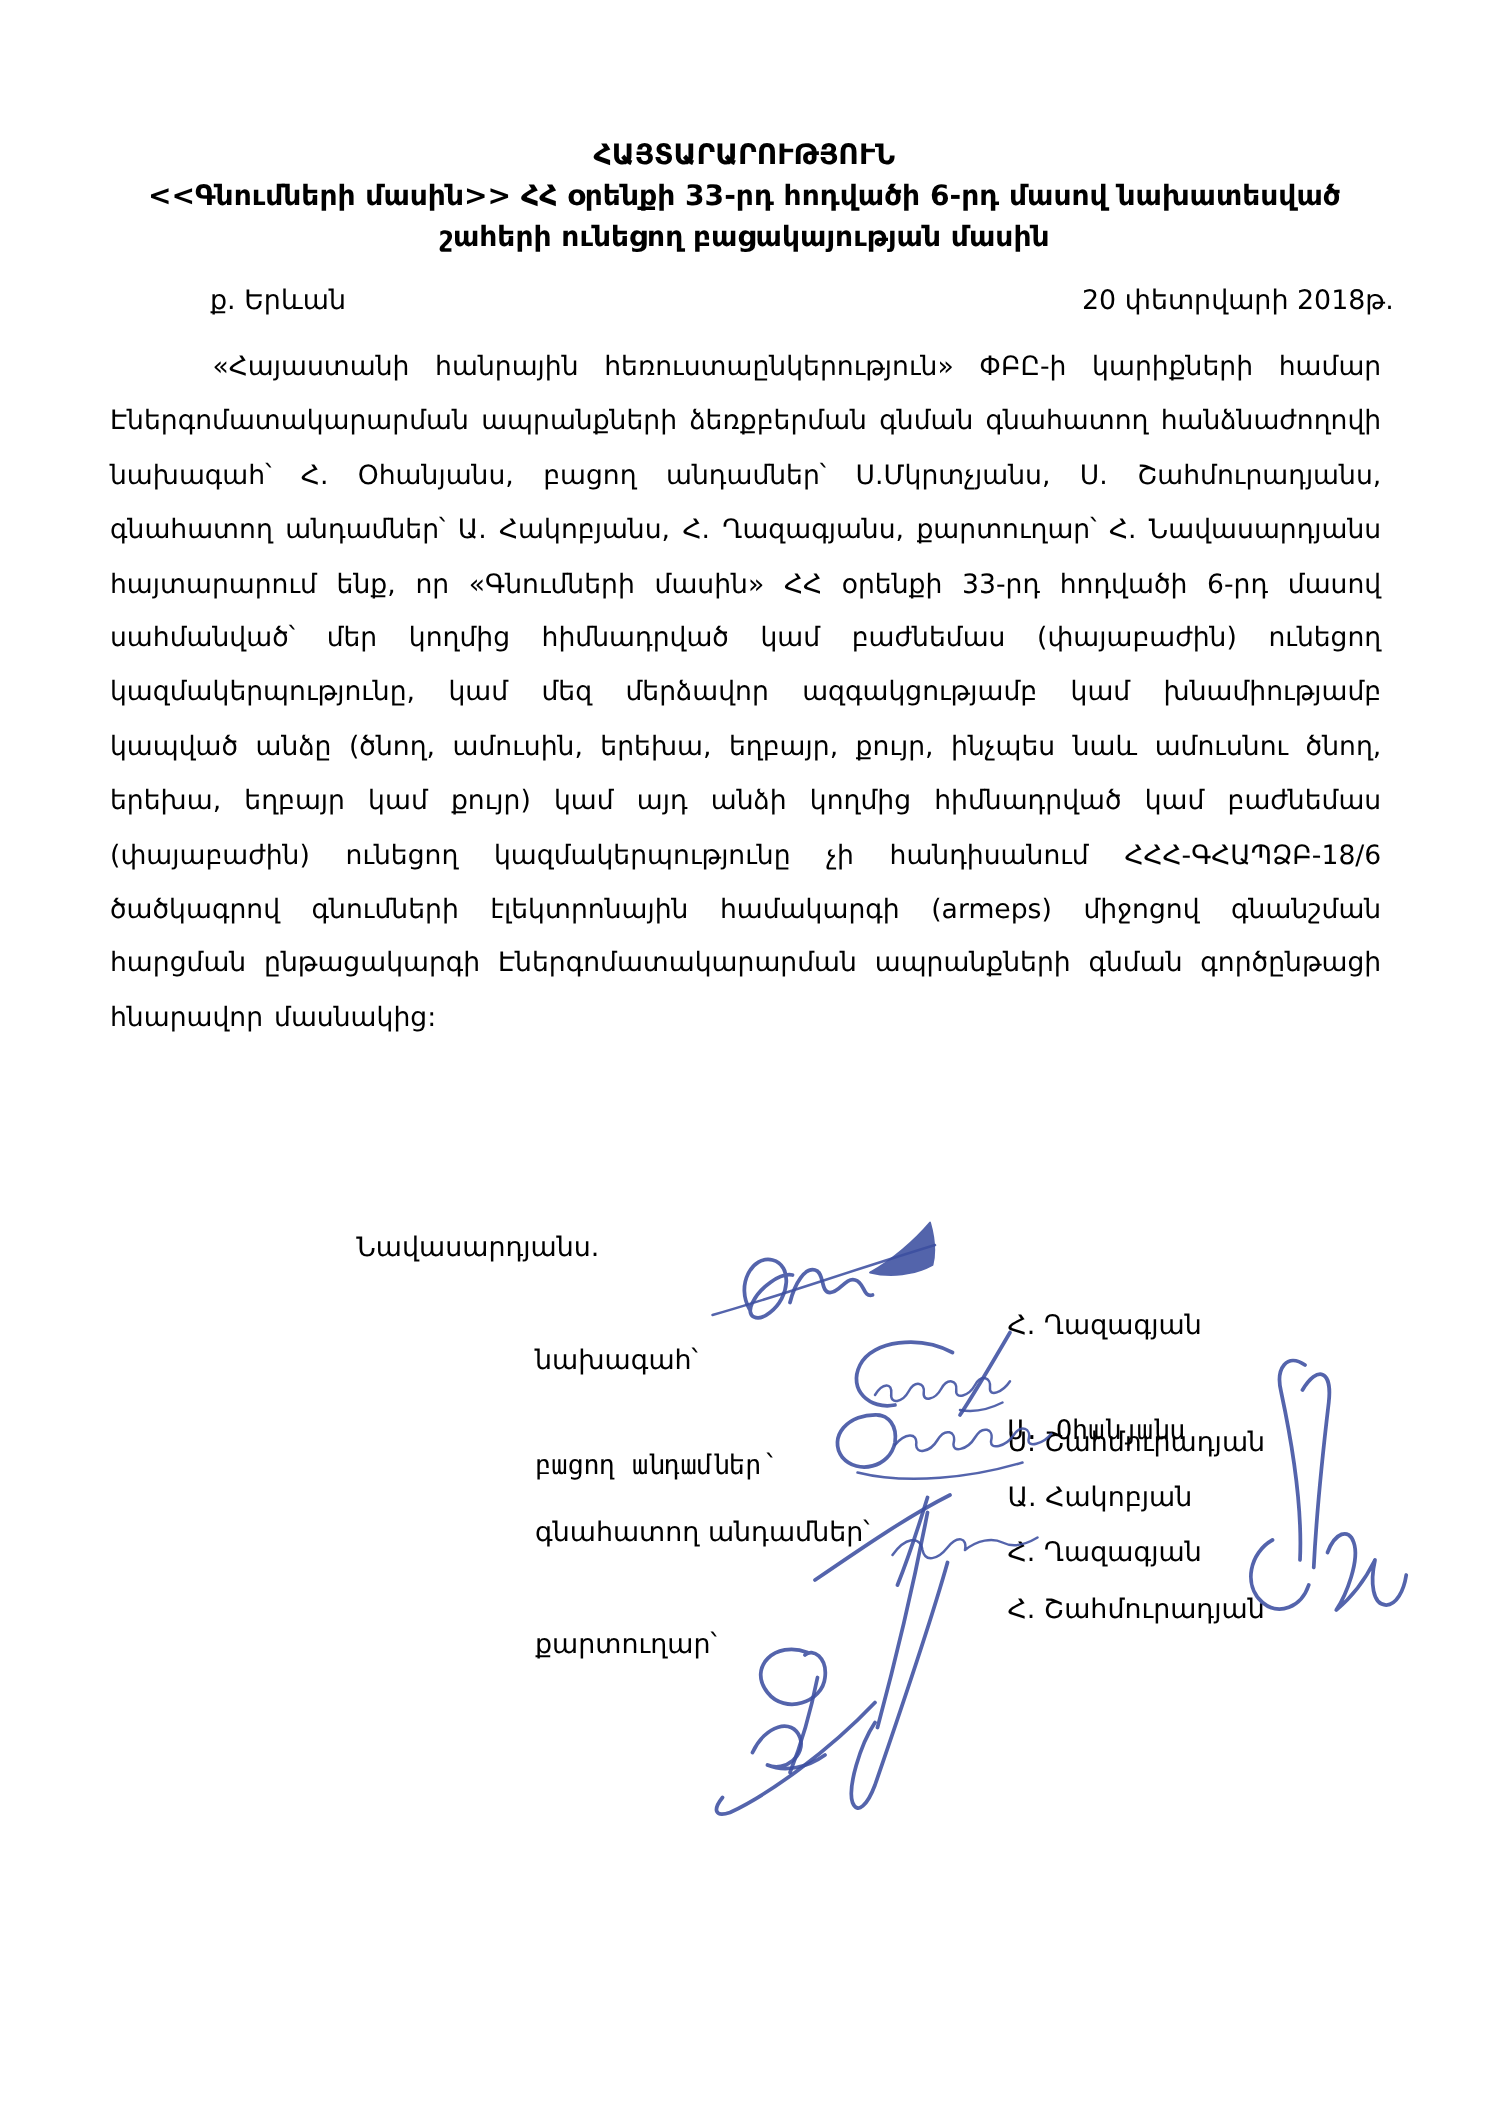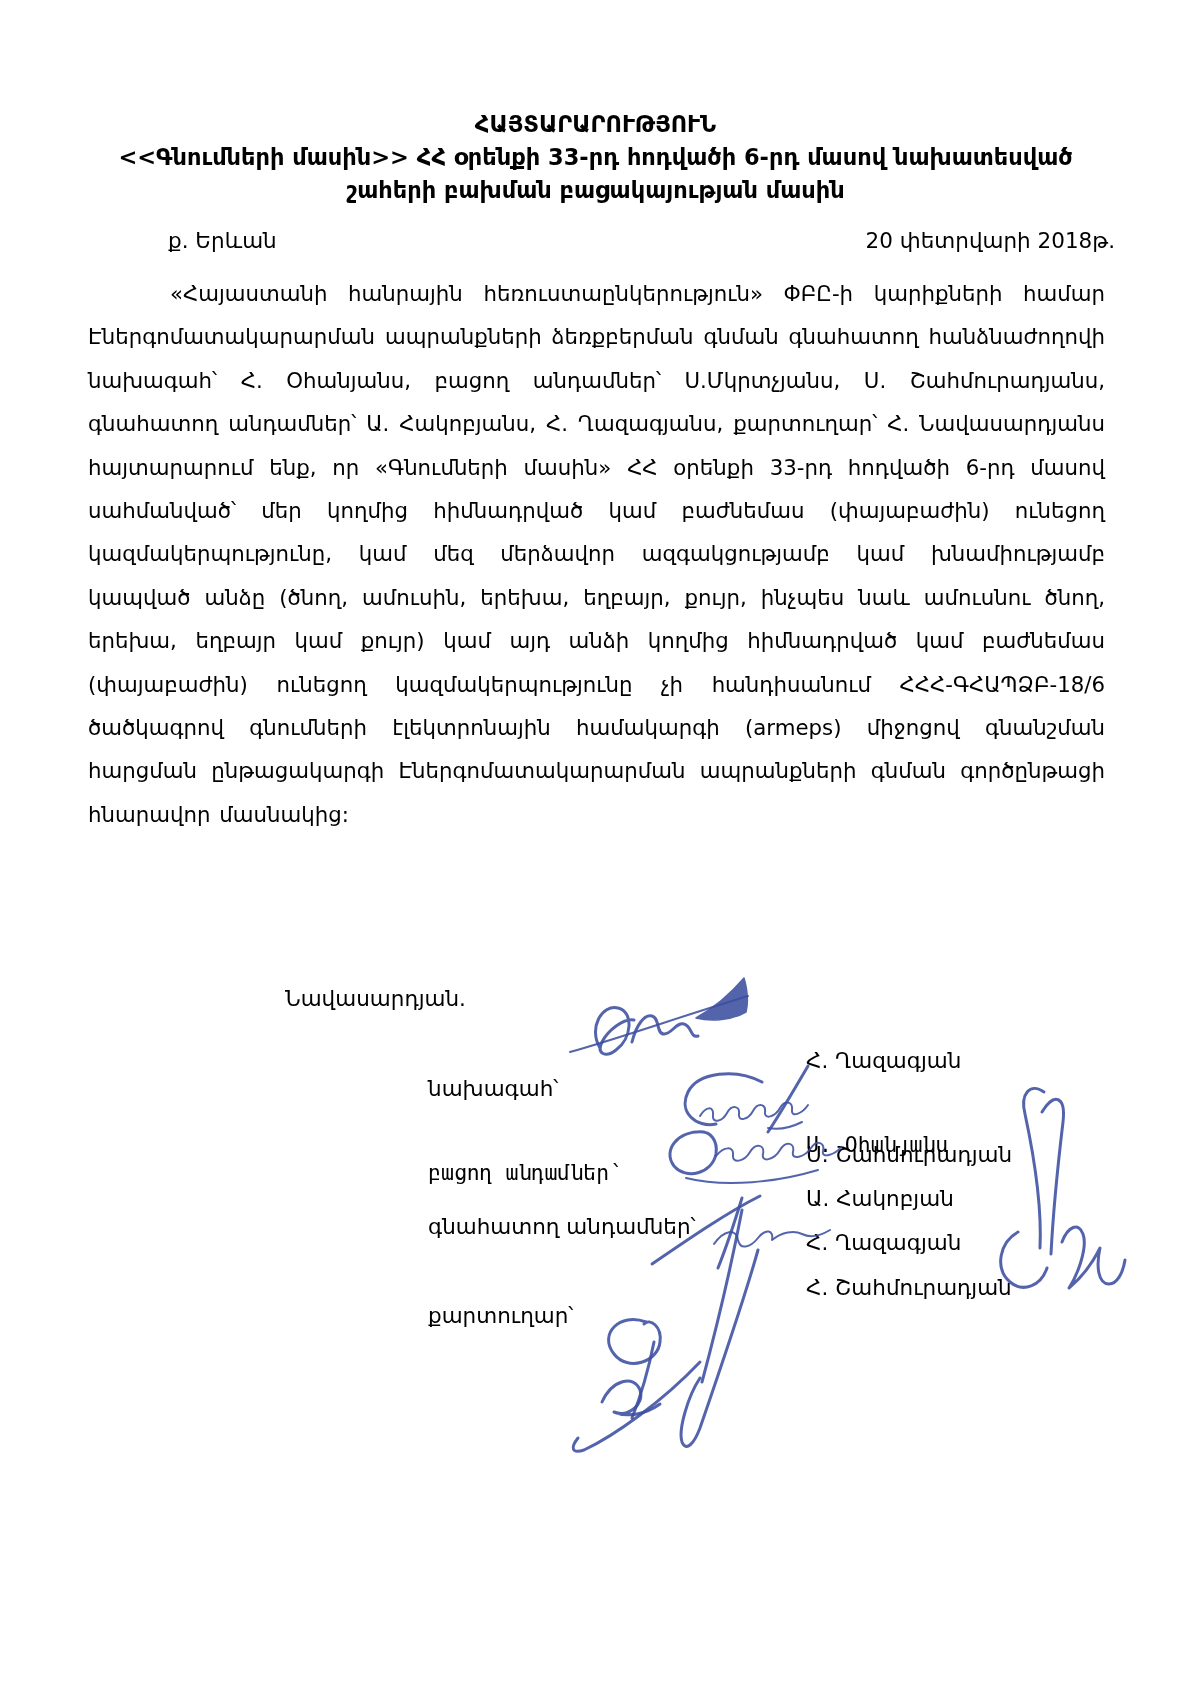--- a/index.html
+++ b/index.html
@@ -75,31 +75,31 @@
   .sig-overlay path.fill{fill:var(--ink);stroke-width:1.5;}
 </style>
 </head>
 <body>
 
 <div class="page">
 
   <div class="title-block">
     <div>ՀԱՅՏԱՐԱՐՈՒԹՅՈՒՆ</div>
     <div>&lt;&lt;Գնումների մասին&gt;&gt; ՀՀ օրենքի 33-րդ հոդվածի 6-րդ մասով նախատեսված</div>
-    <div>շահերի բախման բացակայության մասին</div>
+    <div>շահերի ունեցող բացակայության մասին</div>
   </div>
 
   <div class="date-row">
     <span class="place">ք. Երևան</span>
     <span class="date">20 փետրվարի 2018թ.</span>
   </div>
 
   <div class="body-text">«Հայաստանի հանրային հեռուստաընկերություն» ՓԲԸ-ի կարիքների համար Էներգոմատակարարման ապրանքների ձեռքբերման գնման գնահատող հանձնաժողովի նախագահ՝ Հ. Օհանյանս, բացող անդամներ՝ Ս.Մկրտչյանս, Ս. Շահմուրադյանս, գնահատող անդամներ՝ Ա. Հակոբյանս, Հ. Ղազագյանս, քարտուղար՝ Հ. Նավասարդյանս հայտարարում ենք, որ «Գնումների մասին» ՀՀ օրենքի 33-րդ հոդվածի 6-րդ մասով սահմանված՝ մեր կողմից հիմնադրված կամ բաժնեմաս (փայաբաժին) ունեցող կազմակերպությունը, կամ մեզ մերձավոր ազգակցությամբ կամ խնամիությամբ կապված անձը (ծնող, ամուսին, երեխա, եղբայր, քույր, ինչպես նաև ամուսնու ծնող, երեխա, եղբայր կամ քույր) կամ այդ անձի կողմից հիմնադրված կամ բաժնեմաս (փայաբաժին) ունեցող կազմակերպությունը չի հանդիսանում ՀՀՀ-ԳՀԱՊՁԲ-18/6 ծածկագրով գնումների էլեկտրոնային համակարգի (armeps) միջոցով գնանշման հարցման ընթացակարգի Էներգոմատակարարման ապրանքների գնման գործընթացի հնարավոր մասնակից:</div>
 
-  <div class="sig-heading">Նավասարդյան.</div>
+  <div class="sig-heading">Նավասարդյանս.</div>
 
   <span class="sig-label r0">նախագահ՝</span>
   <span class="sig-name  r0">Հ. Ղազագյան</span>
 
   <span class="sig-label r1">բացող անդամներ՝</span>
   <span class="sig-name  r1">Ս. Օհանյանս</span>
 
   <span class="sig-name  r2">Ս. Շահմուրադյան</span>
 
   <span class="sig-label r3">գնահատող անդամներ՝</span>

